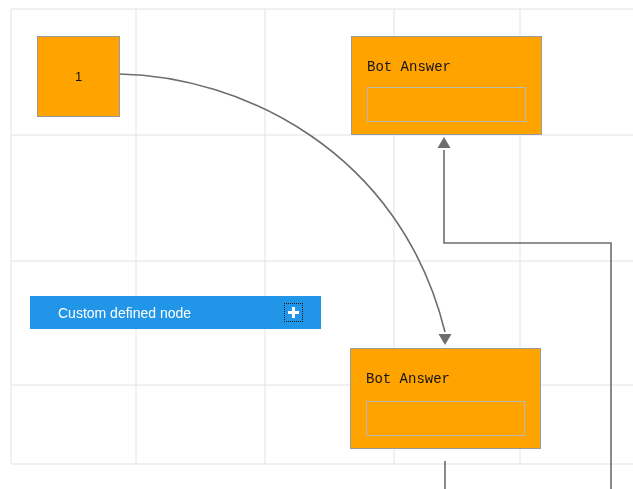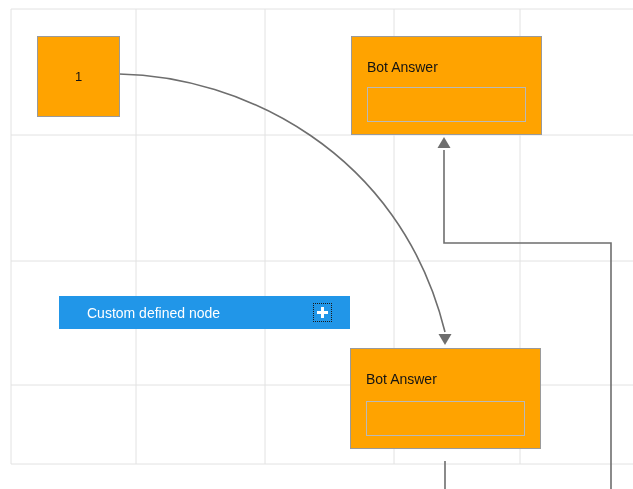--- a/index.html
+++ b/index.html
@@ -38,36 +38,36 @@
     font-size: 13px;
     color: #141414;
   }
   .node-title {
     position: absolute;
     left: 15px;
     top: 22px;
     font-size: 14px;
     color: #141414;
     white-space: nowrap;
+    font-family: Liberation Mono, monospace;
   }
   .node-slot {
     position: absolute;
     box-sizing: border-box;
     border: 1px solid #b9b9b9;
     background: transparent;
   }
 
   
   .palette-bar {
     position: absolute;
     box-sizing: border-box;
     background: #2196E8;
     display: flex;
     align-items: center;
-    margin-left: 29px;
   }
   .palette-label {
     position: absolute;
     left: 28px;
     font-size: 14px;
     color: #ffffff;
     white-space: nowrap;
   }
   .palette-add {
     position: absolute;

